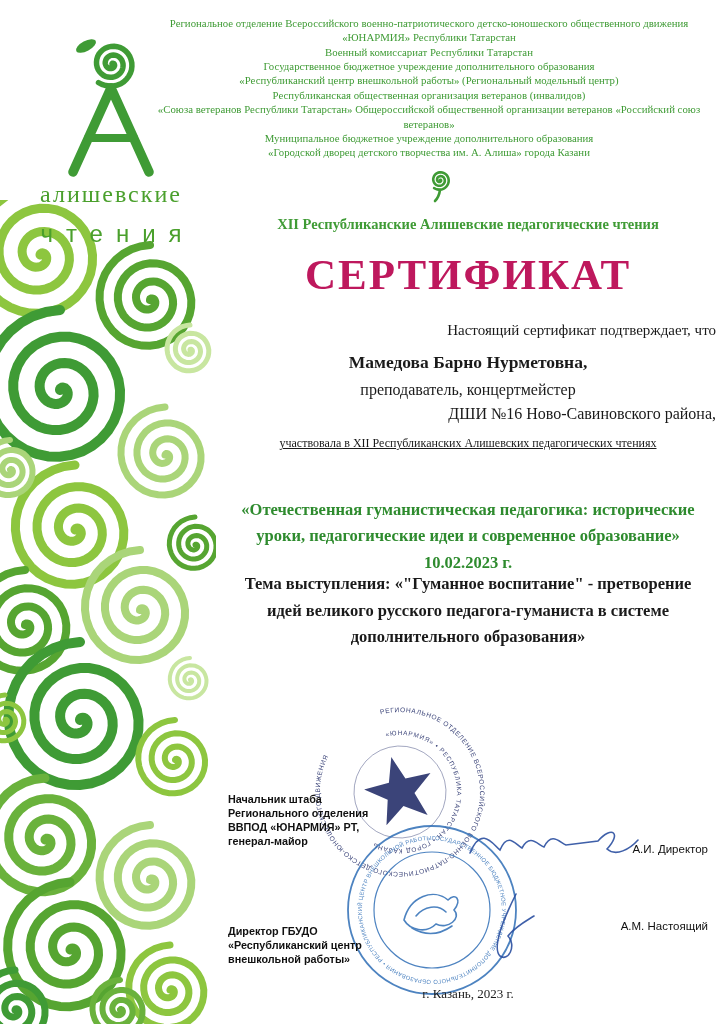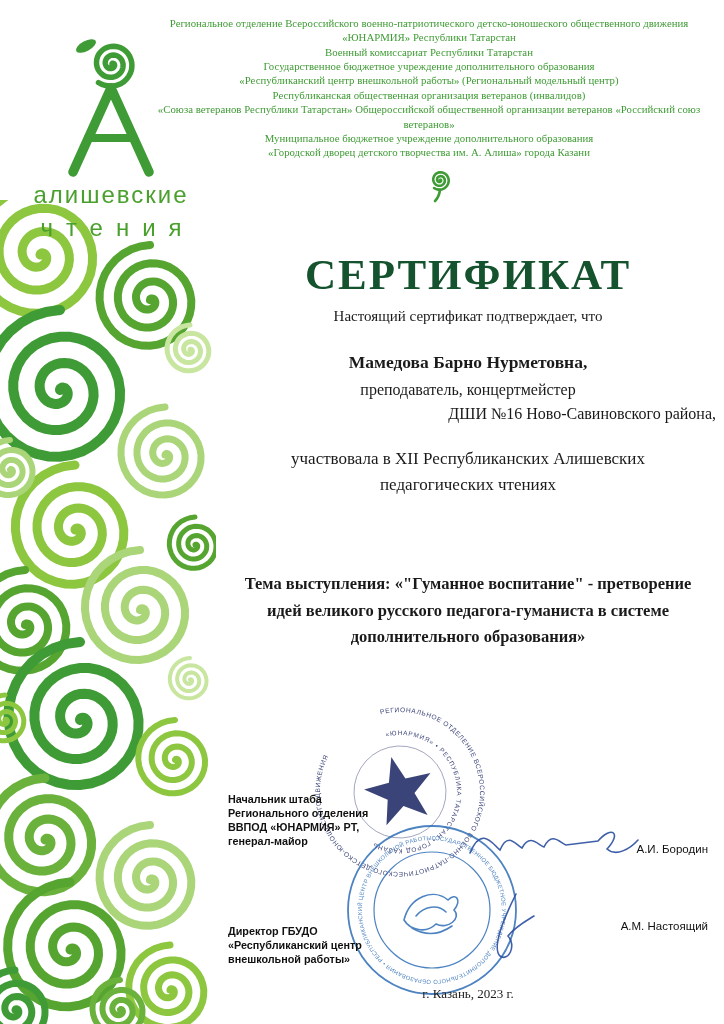--- a/index.html
+++ b/index.html
@@ -4,36 +4,36 @@
 <style>
   html,body{margin:0;padding:0;background:#888;}
   .page{position:relative;width:724px;height:1024px;margin:0 auto;background:#fff;
         overflow:hidden;font-family:"Liberation Serif",serif;color:#1a1a1a;
         outline:1px solid #b5b5b5;}
   .abs{position:absolute;}
   
   #ornament{position:absolute;left:0;top:200px;width:216px;height:824px;}
   
   .logo{position:absolute;left:18px;top:26px;width:186px;text-align:center;}
-  .logo-word1{color:#4aa02c;font-family:Liberation Sans, sans-serif;font-size:24px;
+  .logo-word1{color:#4aa02c;font-family:Liberation Serif, serif;font-size:24px;
               letter-spacing:2px;line-height:1.05;}
   .logo-word2{color:#4aa02c;font-family:"Liberation Sans",sans-serif;font-size:24px;
-              letter-spacing:13px;text-indent:13px;line-height:1.1;margin-top:8px;}
+              letter-spacing:13px;text-indent:13px;line-height:1.1;margin-top:14px;}
   
   .org-header{position:absolute;top:16px;left:138px;right:4px;text-align:center;
               color:#3f9b35;font-size:10.8px;line-height:1.33;}
   
   .cblock{position:absolute;left:220px;right:8px;text-align:center;}
   .event-title{top:216px;color:#3f9b35;font-weight:bold;font-size:14.5px;}
-  .cert-title{top:250px;color:#14532d;font-size:43px;font-weight:bold;letter-spacing:2px;}
-  .confirm{top:308px;font-size:15px;}
+  .cert-title{top:250px;color:#be185d;font-size:43px;font-weight:bold;letter-spacing:2px;}
+  .confirm{top:322px;font-size:15px;text-align:right;}
   .name{top:352px;font-size:17.5px;font-weight:bold;}
   .role{top:381px;font-size:16px;}
   .school{top:405px;font-size:16px;text-align:right;}
-  .participation{top:446px;font-size:17px;line-height:1.55;padding:0 46px;}
+  .participation{top:434px;font-size:12px;line-height:1.55;padding:0 46px;text-decoration:underline;}
   .theme{top:497px;font-size:16.5px;font-weight:bold;color:#2e8b2e;line-height:1.6;padding:0 4px;}
   .talk{top:571px;font-size:16.5px;font-weight:bold;line-height:1.62;padding:0 12px;}
   .footer-line{top:986px;font-size:13px;}
   
   .sig-label{position:absolute;left:228px;font-family:"Liberation Sans",sans-serif;
              font-size:10.8px;font-weight:bold;line-height:1.3;color:#111;}
   .sig-name{position:absolute;right:16px;font-family:"Liberation Sans",sans-serif;
             font-size:11.5px;color:#111;}
   .stamp{position:absolute;opacity:.9;}
   .sig-layer{position:absolute;left:0;top:0;pointer-events:none;}
@@ -88,27 +88,32 @@
     <div>«Союза ветеранов Республики Татарстан» Общероссийской общественной организации ветеранов «Российский союз ветеранов»</div>
     <div>Муниципальное бюджетное учреждение дополнительного образования</div>
     <div>«Городской дворец детского творчества им. А. Алиша» города Казани</div>
   </div>
 
   <svg class="abs" style="left:424px;top:166px;" width="32" height="38" viewBox="0 0 32 38">
     <path id="note-spiral" fill="none" stroke="#3f9b35" stroke-width="2.6" stroke-linecap="round" d="M16.0 14.0L16.0 13.9L16.1 13.8L16.2 13.7L16.3 13.7L16.4 13.7L16.6 13.7L16.7 13.7L16.8 13.8L17.0 14.0L17.0 14.2L17.1 14.4L17.1 14.6L17.1 14.9L17.0 15.1L16.8 15.4L16.6 15.6L16.3 15.8L16.0 15.9L15.7 16.0L15.3 16.0L14.9 16.0L14.5 15.8L14.2 15.6L13.8 15.3L13.5 15.0L13.3 14.5L13.1 14.1L13.1 13.5L13.1 13.0L13.2 12.5L13.4 11.9L13.8 11.4L14.2 11.0L14.7 10.6L15.3 10.4L15.9 10.2L16.6 10.1L17.3 10.2L18.0 10.3L18.6 10.7L19.3 11.1L19.8 11.6L20.2 12.3L20.6 13.0L20.8 13.8L20.8 14.7L20.8 15.5L20.5 16.4L20.1 17.2L19.6 17.9L18.9 18.6L18.1 19.1L17.2 19.5L16.2 19.7L15.2 19.8L14.2 19.7L13.2 19.4L12.2 18.9L11.4 18.2L10.6 17.4L10.0 16.5L9.6 15.4L9.3 14.3L9.2 13.1L9.4 12.0L9.8 10.8L10.3 9.7L11.1 8.7L12.0 7.8L13.1 7.1L14.3 6.6L15.6 6.4L16.9 6.3L18.3 6.5L19.6 6.9L20.8 7.5L22.0 8.4L22.9 9.4L23.7 10.7L24.3 12.0L24.6 13.5L24.7 15.0L24.5 16.5L24.0 18.0L23.3 19.4L22.3 20.6L21.1 21.7L19.8 22.6L18.3 23.2L16.6 23.6L15.0 23.6L13.3 23.4L11.7 22.9L10.1 22.1"></path>
     <path d="M16 24 Q15 31 11 35" fill="none" stroke="#3f9b35" stroke-width="2.6" stroke-linecap="round"></path>
   </svg>
 
+  <div class="cblock event-title">XII Республиканские Алишевские педагогические чтения</div>
   <div class="cblock cert-title">СЕРТИФИКАТ</div>
   <div class="cblock confirm">Настоящий сертификат подтверждает, что</div>
   <div class="cblock role">преподаватель, концертмейстер</div>
   <div class="cblock name">Мамедова Барно Нурметовна,</div>
   <div class="cblock school">ДШИ №16 Ново-Савиновского района,</div>
   <div class="cblock participation">участвовала в XII Республиканских Алишевских педагогических чтениях</div>
 
+  <div class="cblock theme">
+    <span>«Отечественная гуманистическая педагогика: исторические уроки, педагогические идеи и современное образование»</span>
+    <div>10.02.2023 г.</div>
+  </div>
 
   <div class="cblock talk">
     <span>Тема выступления:</span>
     <span> </span>
     <span>«"Гуманное воспитание" - претворение идей великого русского педагога-гуманиста в системе дополнительного образования»</span>
   </div>
 
   <svg class="stamp" style="left:300px;top:692px;" width="200" height="200" viewBox="0 0 200 200">
     <defs>
       <path id="star-ring-outer" d="M100 20 A80 80 0 1 1 99.9 20"></path>
@@ -148,21 +153,21 @@
       <path d="M516 894 C502 922 492 948 500 956 C508 962 517 946 508 936 C515 927 526 921 534 916"></path>
     </g>
   </svg>
 
   <div class="sig-label" style="top:792px;">
     <div>Начальник штаба</div>
     <div>Регионального отделения</div>
     <div>ВВПОД «ЮНАРМИЯ» РТ,</div>
     <div>генерал-майор</div>
   </div>
-  <div class="sig-name" style="top:843px;">А.И. Бородин</div>
+  <div class="sig-name" style="top:843px;">А.И. Директор</div>
 
   <div class="sig-label" style="top:884px;margin-top:40px;">
     <div>Директор ГБУДО</div>
     <div>«Республиканский центр</div>
     <div>внешкольной работы»</div>
   </div>
   <div class="sig-name" style="top:920px;">А.М. Настоящий</div>
 
   <div class="cblock footer-line">г. Казань, 2023 г.</div>
 

